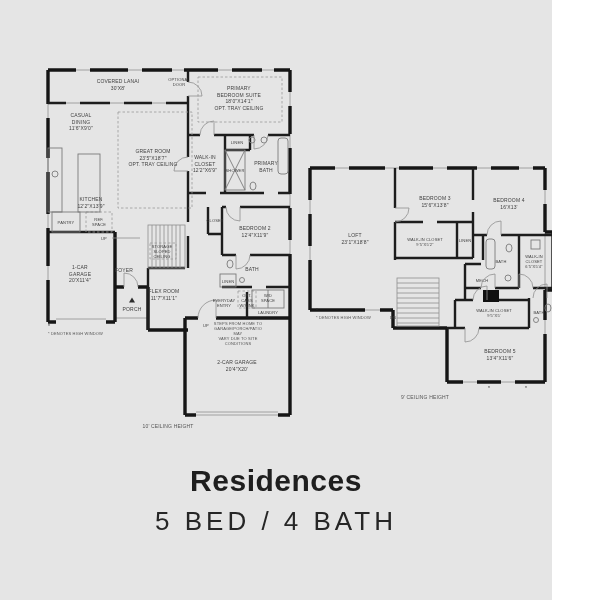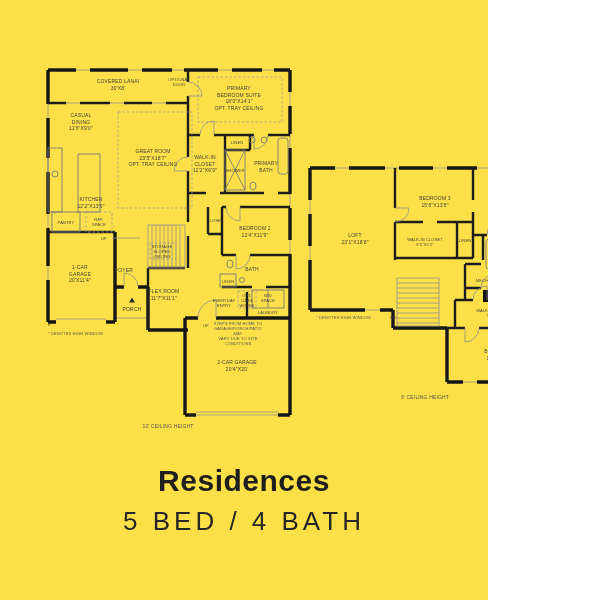--- a/index.html
+++ b/index.html
@@ -1,16 +1,16 @@
 <!DOCTYPE html>
 <html><head>
 <meta charset="utf-8">
 <style>
   html,body{margin:0;padding:0;background:#fff;}
-  .page{position:relative;width:488px;height:600px;background:#fde047;overflow:hidden;
+  .page{position:relative;width:552px;height:600px;background:#e5e5e5;overflow:hidden;
         font-family:"Liberation Sans",sans-serif;}
   .floor{position:absolute;}
   .floor svg{position:absolute;left:0;top:0;}
   
   .w{stroke:#161616;stroke-width:3.4;fill:none;stroke-linecap:butt;}
   .wi{stroke:#1d1d1d;stroke-width:2.4;fill:none;stroke-linecap:butt;}
   .tn{stroke:#8f8f8f;stroke-width:0.8;fill:none;}
   .dsh{stroke:#9a9a9a;stroke-width:0.8;fill:none;stroke-dasharray:2.5 2;}
   .fx{stroke:#7a7a7a;stroke-width:0.9;fill:none;}
   .blk{fill:#111;stroke:none;}

